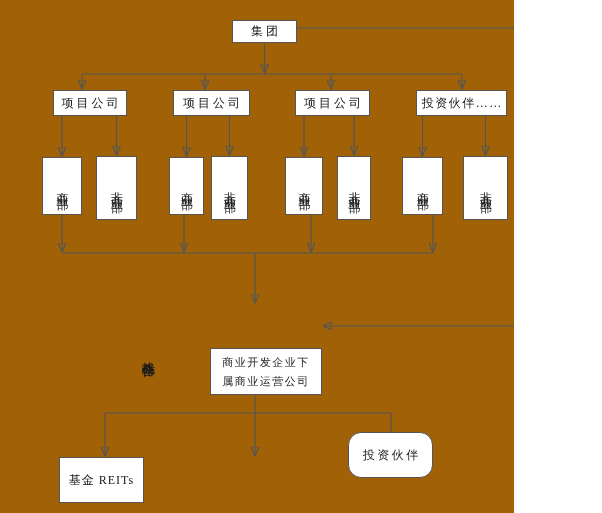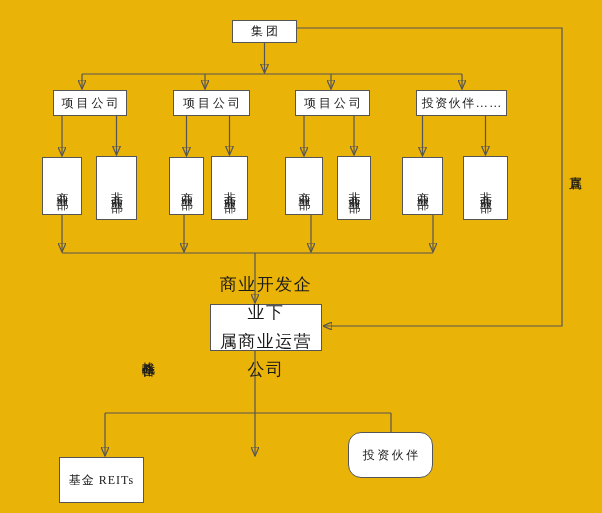--- a/index.html
+++ b/index.html
@@ -1,34 +1,34 @@
 <!DOCTYPE html>
 <html><head>
 <meta charset="utf-8">
 <style>
   html,body{margin:0;padding:0;background:#ffffff;}
   #canvas{
-    position:relative;width:602px;height:513px;background:#eab308;overflow:hidden;
+    position:relative;width:514px;height:513px;background:#a16207;overflow:hidden;
     font-family:"Liberation Serif","DejaVu Serif",serif;color:#1a1a1a;
   }
   #wires{position:absolute;left:0;top:0;width:602px;height:513px;}
   #wires path{stroke:#555555;stroke-width:1.2;fill:none;}
   .box{
     position:absolute;box-sizing:border-box;border:1px solid #555555;background:#ffffff;
     display:flex;align-items:center;justify-content:center;text-align:center;
     font-size:12px;line-height:1.25;color:#1a1a1a;
   }
   .ls3{letter-spacing:3px;text-indent:3px;}
   .ls2{letter-spacing:2.5px;text-indent:2.5px;}
   .ls15{letter-spacing:1.5px;text-indent:1.5px;}
   .ls1{letter-spacing:1px;}
   .vbox span{writing-mode:vertical-rl;text-orientation:upright;letter-spacing:3px;}
   .two-line{flex-direction:column;}
   .two-line span{display:block;}
-  .mid{font-size:17px;letter-spacing:1.5px;line-height:1.65;}
+  .mid{font-size:11px;letter-spacing:1.5px;line-height:1.65;margin-top:44px;}
   .vlabel{
     position:absolute;writing-mode:vertical-rl;text-orientation:upright;
     font-size:13px;letter-spacing:1px;color:#1a1a1a;
   }
 </style>
 </head>
 <body>
 
 <div id="canvas">
 

